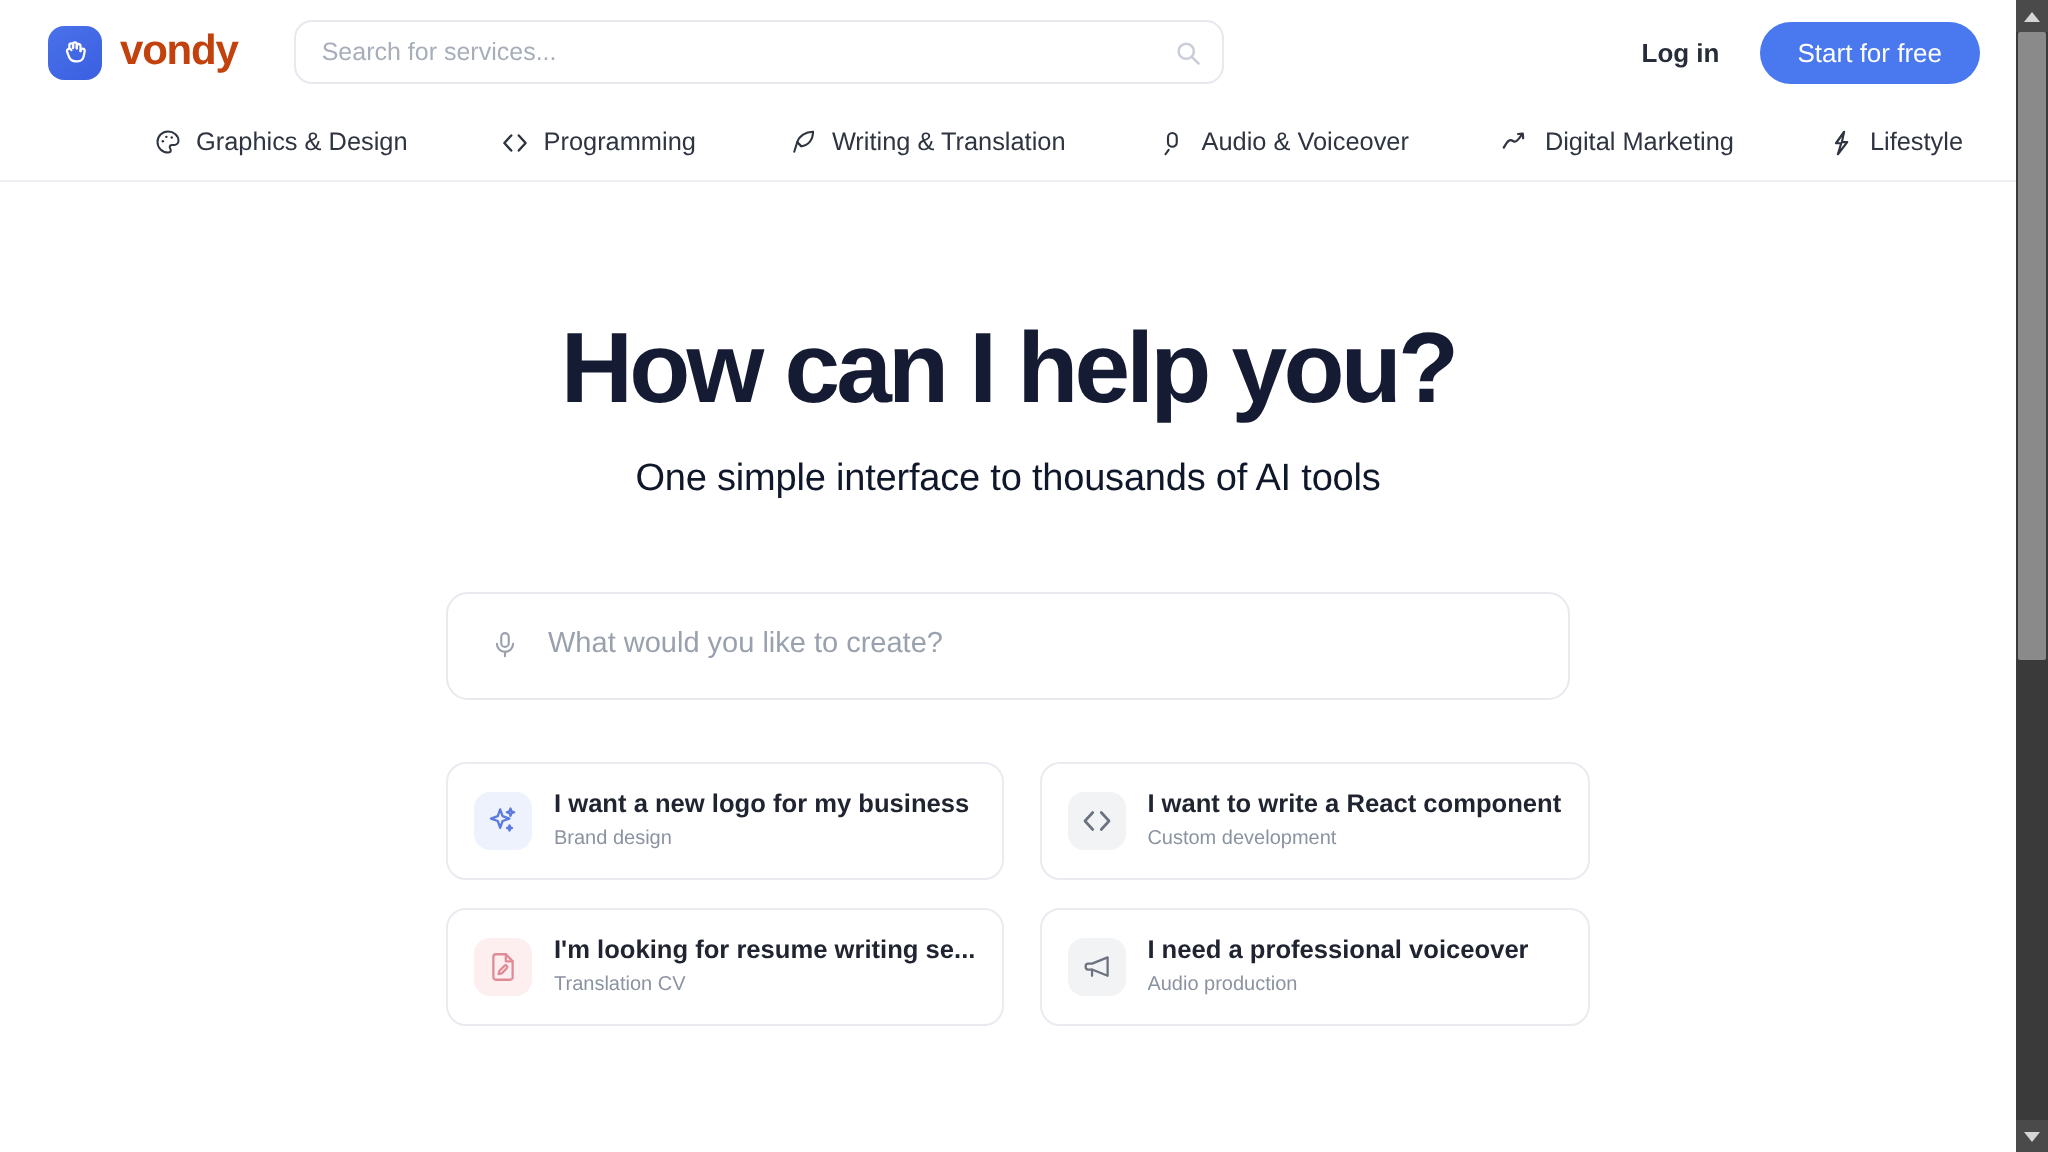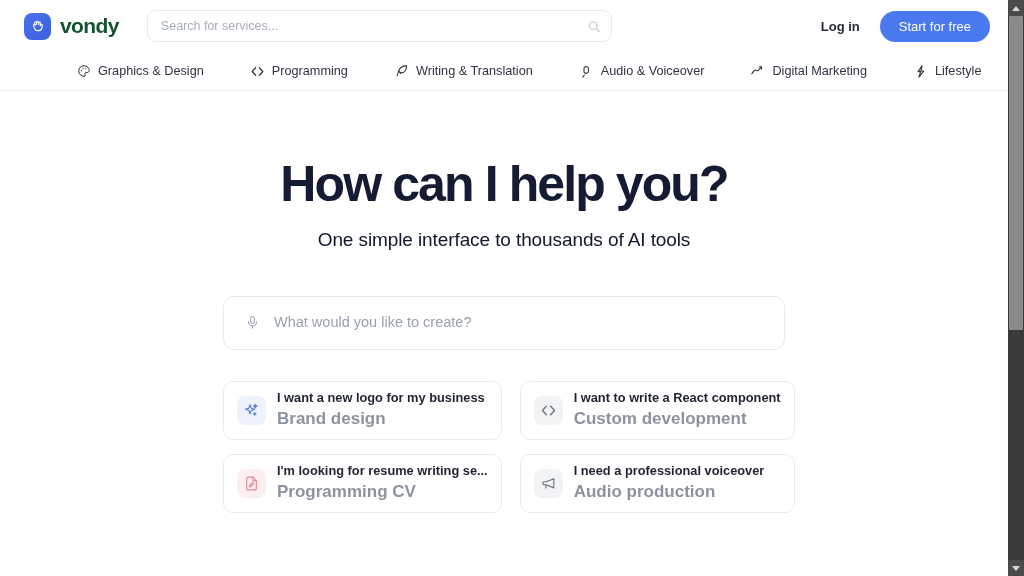--- a/index.html
+++ b/index.html
@@ -60,21 +60,21 @@
     display: flex;
     align-items: center;
     justify-content: center;
     flex: 0 0 auto;
   }
 
   .brand-name {
     font-size: 21px;
     font-weight: 700;
     letter-spacing: -0.6px;
-    color: #14532d;
+    color: #c2410c;
   }
 
   .search-wrap {
     margin-left: 28px;
     width: 465px;
     height: 32px;
     position: relative;
     flex: 0 0 auto;
   }
 
@@ -265,28 +265,27 @@
     font-size: 12.8px;
     font-weight: 700;
     color: #1f2430;
     white-space: nowrap;
     overflow: hidden;
     text-overflow: ellipsis;
     line-height: 1.3;
   }
 
   .card-sub {
-    font-size: 17px;
+    font-size: 10px;
     color: #8b93a1;
     margin-top: 2px;
     white-space: nowrap;
     overflow: hidden;
     text-overflow: ellipsis;
     line-height: 1.3;
-    font-weight: bold;
   }
 
   
   .scrollbar {
     position: absolute;
     top: 0;
     right: 0;
     width: 16px;
     height: 576px;
     background: #3a3a3a;
@@ -475,21 +474,21 @@
         <div class="card">
           <div class="card-ico red">
             <svg width="17" height="17" viewBox="0 0 24 24" fill="none" stroke="#e08a95" stroke-width="1.6" stroke-linecap="round" stroke-linejoin="round">
               <path d="M14 3H7a1.8 1.8 0 0 0-1.8 1.8v14.4A1.8 1.8 0 0 0 7 21h10a1.8 1.8 0 0 0 1.8-1.8V8z"></path>
               <polyline points="14,3 14,8 18.8,8"></polyline>
               <path d="M13 11.2 9.4 14.8l-.5 2.2 2.2-.5 3.6-3.6a1.1 1.1 0 0 0-1.7-1.7z"></path>
             </svg>
           </div>
           <div class="card-text">
             <div class="card-title">I'm looking for resume writing se...</div>
-            <div class="card-sub">Programming CV</div>
+            <div class="card-sub">Translation CV</div>
           </div>
         </div>
 
         <div class="card">
           <div class="card-ico gray">
             <svg width="17" height="17" viewBox="0 0 24 24" fill="none" stroke="#6b7280" stroke-width="1.6" stroke-linecap="round" stroke-linejoin="round">
               <path d="M19.5 5.2v13l-11-4.4H5.8A1.8 1.8 0 0 1 4 12v-.6a1.8 1.8 0 0 1 1.8-1.8h2.7z"></path>
               <path d="M8.5 13.8v4.4"></path>
             </svg>
           </div>

